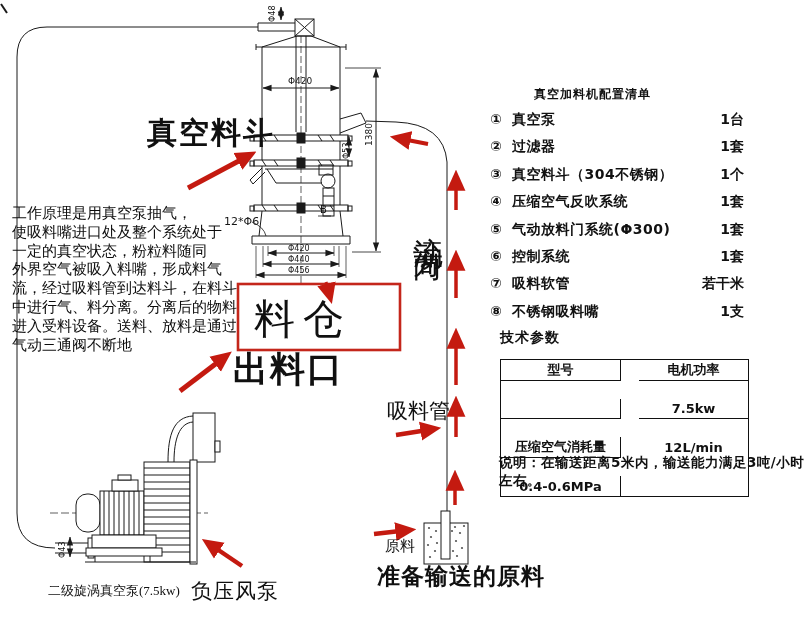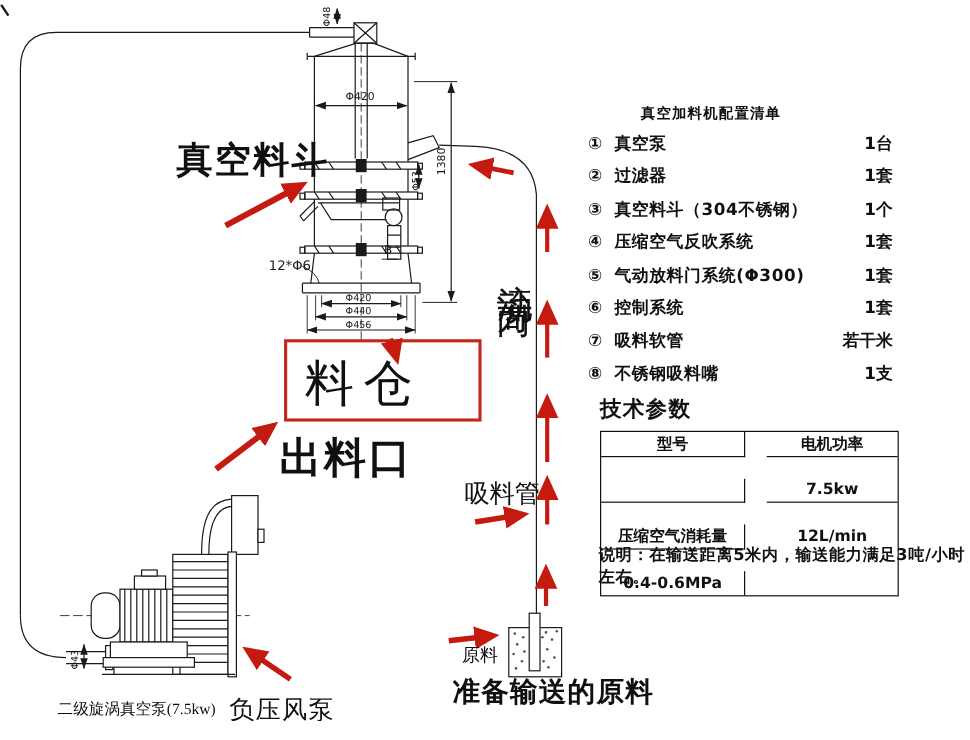--- a/index.html
+++ b/index.html
@@ -18,21 +18,21 @@
   
   .vert{writing-mode:vertical-rl;text-orientation:upright;letter-spacing:5px;}
   
   .cfg{position:absolute;left:490px;top:86px;width:256px;font-family:"DejaVu Sans","Liberation Sans",sans-serif;}
   .cfg-title{font-size:12px;font-weight:700;margin-left:44px;letter-spacing:1px;}
   .cfg-rows{margin-top:8px;}
   .cfg-row{display:flex;align-items:baseline;height:27.4px;font-size:14px;font-weight:700;}
   .cfg-num{width:22px;}
   .cfg-name{letter-spacing:0.5px;}
   .cfg-qty{margin-left:auto;padding-right:2px;}
-  .tech-title{position:absolute;left:500px;top:329px;font-size:18px;font-weight:700;
+  .tech-title{position:absolute;left:500px;top:329px;font-size:14px;font-weight:700;
               font-family:"DejaVu Sans","Liberation Sans",sans-serif;letter-spacing:1px;}
   .ptable{position:absolute;left:500px;top:359px;width:247px;border:1.6px solid #111;
           display:grid;grid-template-columns:120px 1fr;grid-template-rows:repeat(4,20.6px);
           font-family:"DejaVu Sans","Liberation Sans",sans-serif;font-size:13px;font-weight:700;gap:18px;}
   .ptable .cell{display:flex;align-items:center;justify-content:center;border-right:1.2px solid #111;border-bottom:1.2px solid #111;}
   .ptable .cell:nth-child(2n){border-right:none;}
   .ptable .cell:nth-last-child(-n+2){border-bottom:none;}
   .note{position:absolute;left:499px;top:454px;font-size:13.5px;font-weight:700;
         font-family:"DejaVu Sans","Liberation Sans",sans-serif;letter-spacing:0.5px;}
 </style>
@@ -182,23 +182,33 @@
   <span class="lbl dimtxt rot" style="left:342px;top:159px;font-size:8px;">Φ53</span>
   <span class="lbl dimtxt" style="left:224px;top:215px;font-size:11px;">12*Φ6</span>
   <span class="lbl dimtxt" style="left:288px;top:244px;font-size:8px;">Φ420</span>
   <span class="lbl dimtxt" style="left:288px;top:255px;font-size:8px;">Φ440</span>
   <span class="lbl dimtxt" style="left:288px;top:266px;font-size:8px;">Φ456</span>
   <span class="lbl dimtxt" style="left:320px;top:204px;font-size:10px;">B</span>
   <span class="lbl dimtxt rot" style="left:58px;top:558px;font-size:8px;">Φ43</span>
 
   <span class="lbl serif big" style="left:147px;top:113px;font-size:30px;letter-spacing:2px;">真空料斗</span>
 
+  <div class="principle">
+    <div>工作原理是用真空泵抽气，</div>
+    <div>使吸料嘴进口处及整个系统处于</div>
+    <div>一定的真空状态，粉粒料随同</div>
+    <div>外界空气被吸入料嘴，形成料气</div>
+    <div>流，经过吸料管到达料斗，在料斗</div>
+    <div>中进行气、料分离。分离后的物料</div>
+    <div>进入受料设备。送料、放料是通过</div>
+    <div>气动三通阀不断地</div>
+  </div>
 
   <span class="lbl serif" style="left:254px;top:292px;font-size:41px;letter-spacing:8px;">料仓</span>
-  <span class="lbl serif big" style="left:233px;top:346px;font-size:35px;letter-spacing:2px;margin-top:12px;">出料口</span>
+  <span class="lbl serif big" style="left:233px;top:346px;font-size:35px;letter-spacing:2px;">出料口</span>
   <span class="lbl serif vert" style="left:407px;top:213px;font-size:30px;">流动方向</span>
   <span class="lbl serif" style="left:387px;top:397px;font-size:21px;">吸料管</span>
   <span class="lbl serif" style="left:385px;top:537px;font-size:15px;">原料</span>
   <span class="lbl serif big" style="left:377px;top:561px;font-size:23px;letter-spacing:1px;">准备输送的原料</span>
   <span class="lbl serif" style="left:48px;top:582px;font-size:13px;">二级旋涡真空泵(7.5kw)</span>
   <span class="lbl serif" style="left:191px;top:577px;font-size:21px;letter-spacing:1px;">负压风泵</span>
 
   <div class="cfg">
     <div class="cfg-title">真空加料机配置清单</div>
     <div class="cfg-rows">

